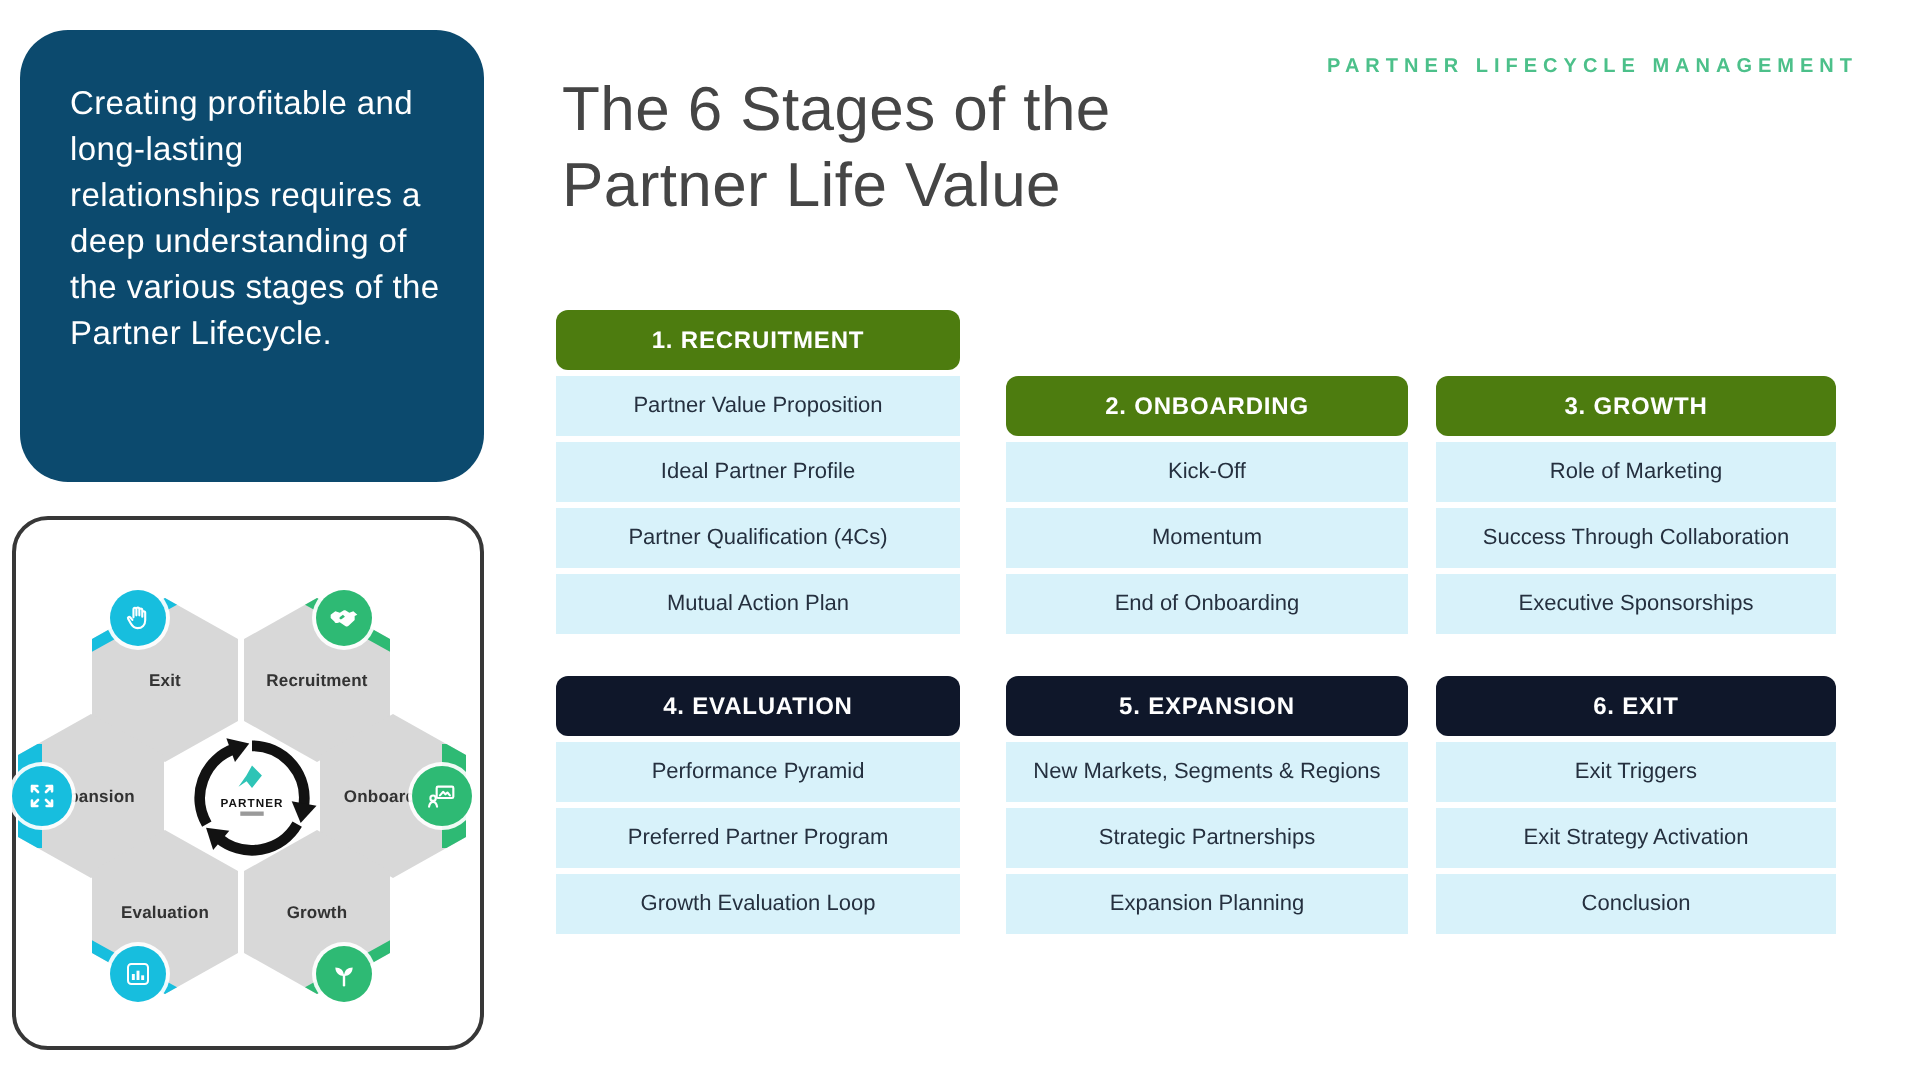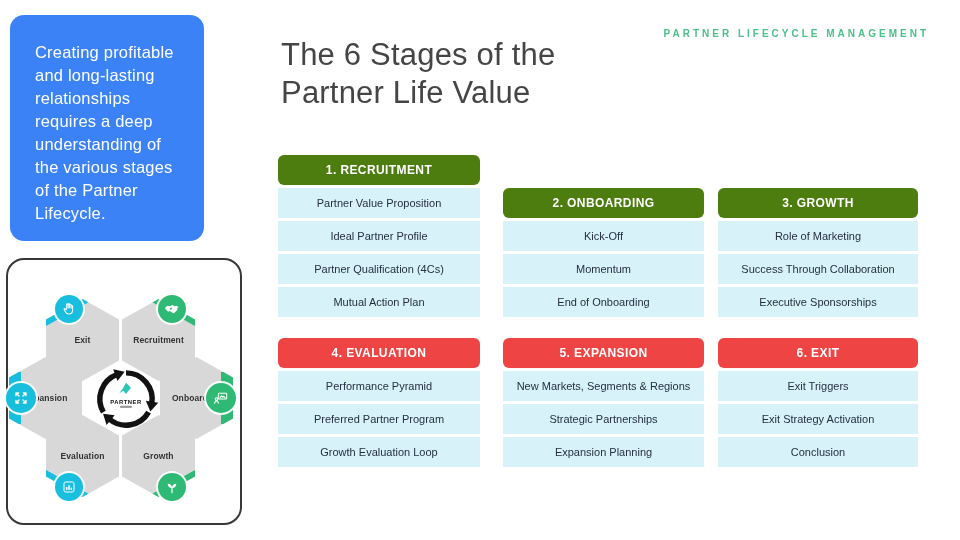--- a/index.html
+++ b/index.html
@@ -3,22 +3,22 @@
 <meta charset="utf-8">
 <style>
   html,body{margin:0;padding:0;background:#e9e9e9;}
   .slide{
     position:relative;width:960px;height:540px;background:#ffffff;overflow:hidden;
     font-family:"Liberation Sans", sans-serif;
   }
 
   
   .quote-box{
-    position:absolute;left:10px;top:15px;width:194px;height:226px;
-    background:#3b82f6;border-radius:14px;box-sizing:border-box;
+    position:absolute;left:10px;top:15px;width:232px;height:226px;
+    background:#0c4a6e;border-radius:24px;box-sizing:border-box;
     padding:26px 22px 0 25px;
   }
   .quote-text{color:#ffffff;font-size:16.5px;line-height:23px;letter-spacing:.2px;}
 
   
   .eyebrow{
     position:absolute;top:28px;right:31px;
     color:#4cc08a;font-size:10px;font-weight:600;letter-spacing:3px;
   }
   .title{
@@ -28,21 +28,21 @@
   .title span{display:block;}
 
   
   .stage-col{position:absolute;}
   .stage-header{
     height:30px;border-radius:6px;margin-bottom:3px;
     display:flex;align-items:center;justify-content:center;
     color:#ffffff;font-size:12px;font-weight:bold;letter-spacing:.4px;
   }
   .green .stage-header{background:#4d7c0f;}
-  .cyan  .stage-header{background:#ef4444;}
+  .cyan  .stage-header{background:#0f172a;}
   .stage-item{
     height:30px;margin-bottom:3px;background:#d8f2fa;
     display:flex;align-items:center;justify-content:center;
     color:#25303f;font-size:11px;
   }
 
   
   .diagram-card{
     position:absolute;left:6px;top:258px;width:236px;height:267px;box-sizing:border-box;
     background:#ffffff;border:2px solid #373737;border-radius:18px;

